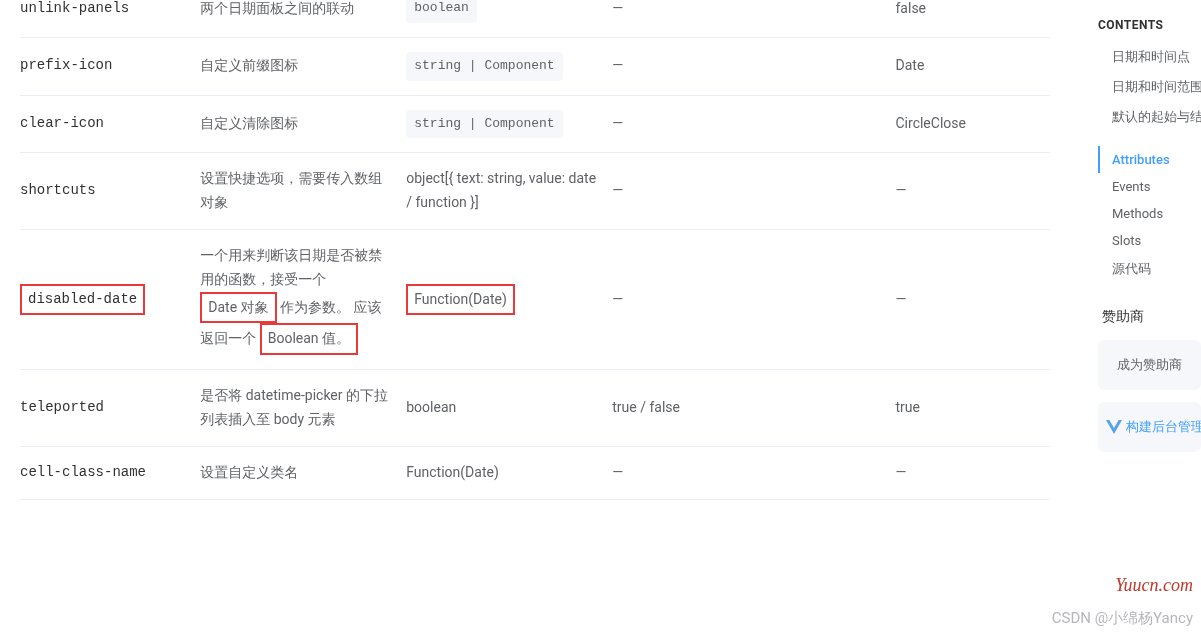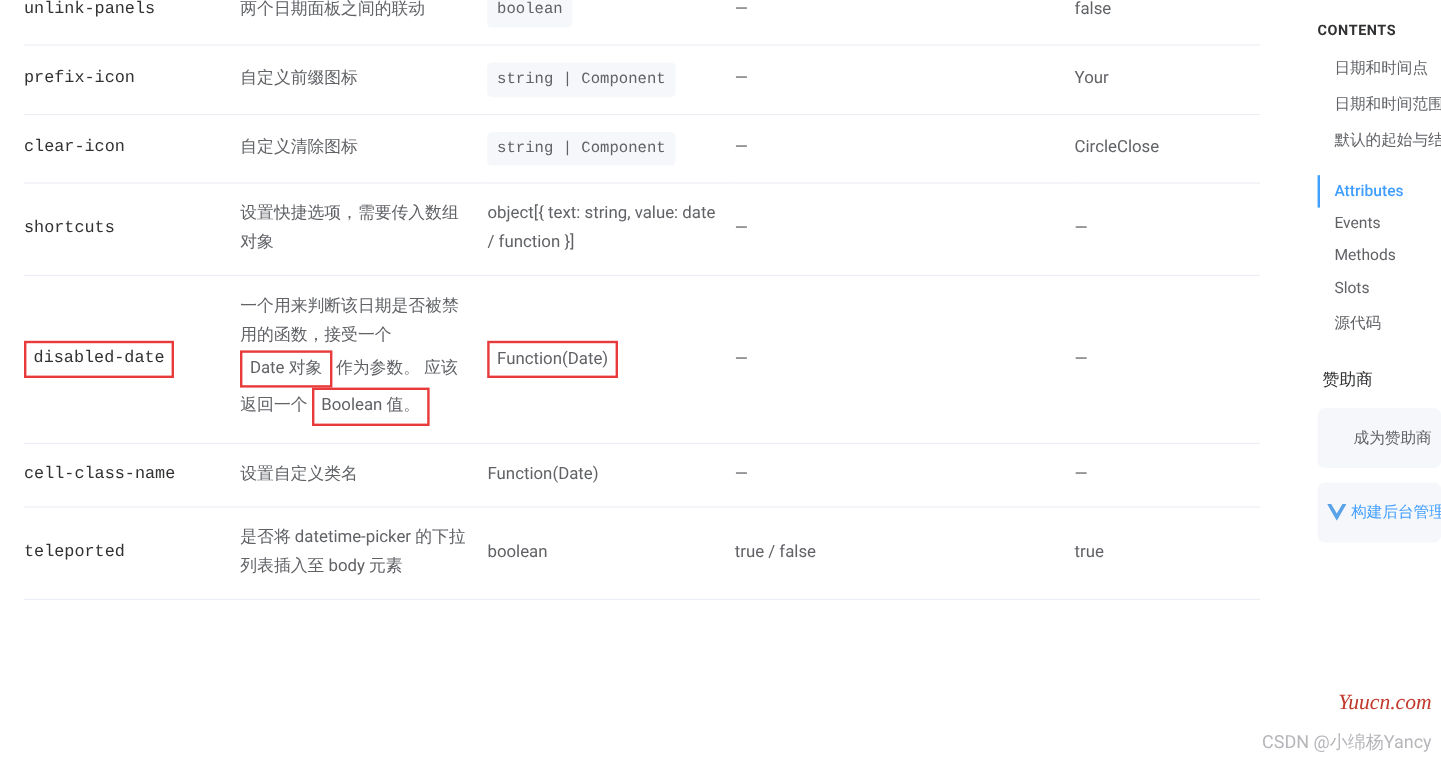--- a/index.html
+++ b/index.html
@@ -92,21 +92,21 @@
   .sponsor-title {
     font-size: 14px;
     color: #303133;
     margin: 24px 0 14px 4px;
   }
   .sponsor-box {
     background: #f5f7fa;
     border-radius: 6px;
     padding: 16px 8px;
     margin-bottom: 12px;
-    text-align: right;
+    text-align: center;
     font-size: 13px;
     color: #606266;
     white-space: nowrap;
   }
   .sponsor-box.vue { color: #409eff; font-size: 13px; }
   .sponsor-box.vue svg { vertical-align: -3px; margin-right: 4px; }
   .sponsor-box.logo { color: #c0c4cc; }
   .watermark1 {
     position: absolute;
     right: 8px;
@@ -136,56 +136,56 @@
           <td class="col2">两个日期面板之间的联动</td>
           <td class="col3"><code class="chip">boolean</code></td>
           <td class="col4">—</td>
           <td class="col5">false</td>
         </tr>
         <tr>
           <td class="col1">prefix-icon</td>
           <td class="col2">自定义前缀图标</td>
           <td class="col3"><code class="chip">string | Component</code></td>
           <td class="col4">—</td>
-          <td class="col5">Your</td>
+          <td class="col5">Date</td>
         </tr>
         <tr>
           <td class="col1">clear-icon</td>
           <td class="col2">自定义清除图标</td>
           <td class="col3"><code class="chip">string | Component</code></td>
           <td class="col4">—</td>
           <td class="col5">CircleClose</td>
         </tr>
         <tr>
           <td class="col1">shortcuts</td>
           <td class="col2">设置快捷选项，需要传入数组对象</td>
           <td class="col3">object[{ text: string, value: date / function }]</td>
           <td class="col4">—</td>
           <td class="col5">—</td>
         </tr>
         <tr>
           <td class="col1"><span class="redbox">disabled-date</span></td>
           <td class="col2">一个用来判断该日期是否被禁用的函数，接受一个 <span class="redbox">Date 对象</span> 作为参数。 应该返回一个 <span class="redbox">Boolean 值。</span></td>
           <td class="col3"><span class="redbox">Function(Date)</span></td>
-          <td class="col4">—</td>
-          <td class="col5">—</td>
-        </tr>
-        <tr>
-          <td class="col1">cell-class-name</td>
-          <td class="col2">设置自定义类名</td>
-          <td class="col3">Function(Date)</td>
           <td class="col4">—</td>
           <td class="col5">—</td>
         </tr>
         <tr>
           <td class="col1">teleported</td>
           <td class="col2">是否将 datetime-picker 的下拉列表插入至 body 元素</td>
           <td class="col3">boolean</td>
           <td class="col4">true / false</td>
           <td class="col5">true</td>
+        </tr>
+        <tr>
+          <td class="col1">cell-class-name</td>
+          <td class="col2">设置自定义类名</td>
+          <td class="col3">Function(Date)</td>
+          <td class="col4">—</td>
+          <td class="col5">—</td>
         </tr>
       </tbody>
 </table>
 </div>
 
 <div class="sidebar">
   <div class="toc-title">CONTENTS</div>
   <div id="toc-list">
       <div class="toc-item">日期和时间点</div>
       <div class="toc-item">日期和时间范围</div>

